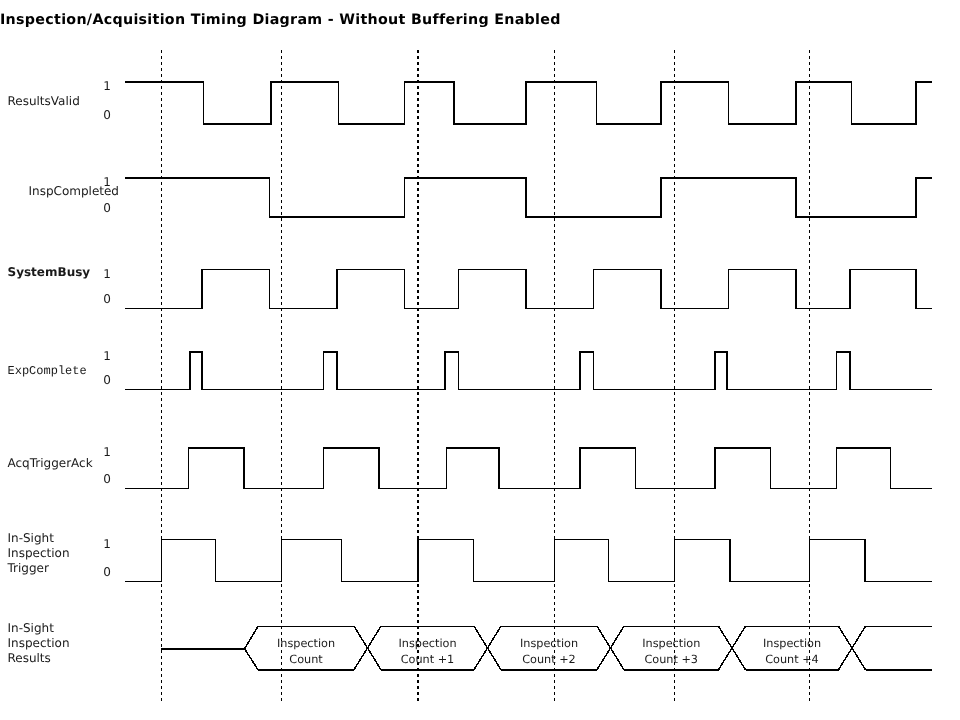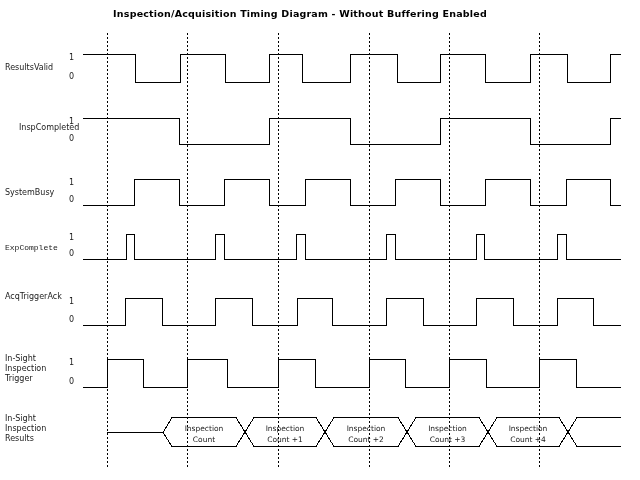--- a/index.html
+++ b/index.html
@@ -13,21 +13,20 @@
     width: 640px;
     height: 480px;
     background: #ffffff;
     overflow: hidden;
   }
   .diagram-title {
     position: absolute;
     left: 0;
     top: 8px;
     width: 600px;
-    text-align: center;
     font-size: 9.5px;
     font-weight: bold;
     color: #000000;
     letter-spacing: 0.2px;
   }
   .labels-layer { position: absolute; left: 0; top: 0; width: 640px; height: 480px; }
   .sig-name {
     position: absolute;
     left: 5px;
     font-size: 8px;
@@ -99,27 +98,27 @@
       <line x1="577" y1="417.5" x2="621" y2="417.5" stroke="#000000" stroke-width="1" shape-rendering="crispEdges"></line>
       <line x1="577" y1="446.5" x2="621" y2="446.5" stroke="#000000" stroke-width="1" shape-rendering="crispEdges"></line>
     </svg>
   <div id="labels" class="labels-layer">
       <div class="sig-name" style="top: 63px; color: rgb(26, 26, 26);">ResultsValid</div>
       <div class="lvl-label" style="left: 52px; top: 53px;">1</div>
       <div class="lvl-label" style="left: 52px; top: 72px;">0</div>
       <div class="sig-name" style="top: 123px; color: rgb(26, 26, 26); padding-left: 14px;">InspCompleted</div>
       <div class="lvl-label" style="left: 52px; top: 117px;">1</div>
       <div class="lvl-label" style="left: 52px; top: 134px;">0</div>
-      <div class="sig-name" style="top: 188px; color: rgb(26, 26, 26);">SystemBusy</div>
+      <div class="sig-name" style="top: 177px; color: rgb(26, 26, 26); font-weight: bold;">SystemBusy</div>
       <div class="lvl-label" style="left: 52px; top: 178px;">1</div>
       <div class="lvl-label" style="left: 52px; top: 195px;">0</div>
       <div class="sig-name" style="top: 243px; color: rgb(26, 26, 26); font-family: Liberation Mono, monospace;">ExpComplete</div>
       <div class="lvl-label" style="left: 52px; top: 233px;">1</div>
       <div class="lvl-label" style="left: 52px; top: 249px;">0</div>
-      <div class="sig-name" style="top: 292px; color: rgb(26, 26, 26);">AcqTriggerAck</div>
+      <div class="sig-name" style="top: 304px; color: rgb(26, 26, 26);">AcqTriggerAck</div>
       <div class="lvl-label" style="left: 52px; top: 297px;">1</div>
       <div class="lvl-label" style="left: 52px; top: 315px;">0</div>
       <div class="sig-name" style="top: 354px; color: rgb(26, 26, 26);">In-Sight
 Inspection
 Trigger</div>
       <div class="lvl-label" style="left: 52px; top: 358px;">1</div>
       <div class="lvl-label" style="left: 52px; top: 377px;">0</div>
       <div class="sig-name" style="top: 414px; color: rgb(26, 26, 26);">In-Sight
 Inspection
 Results</div>

